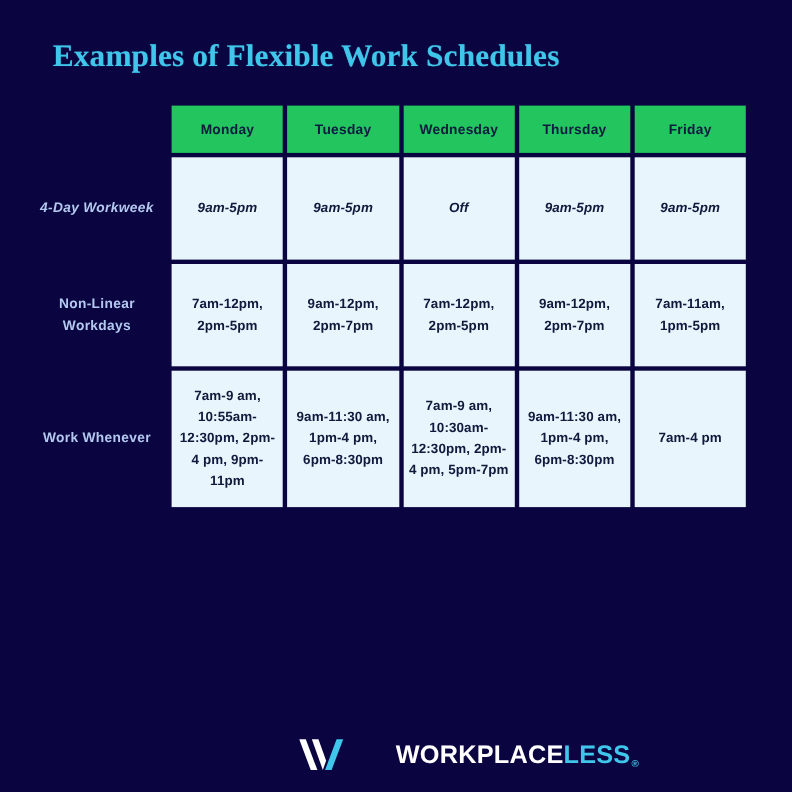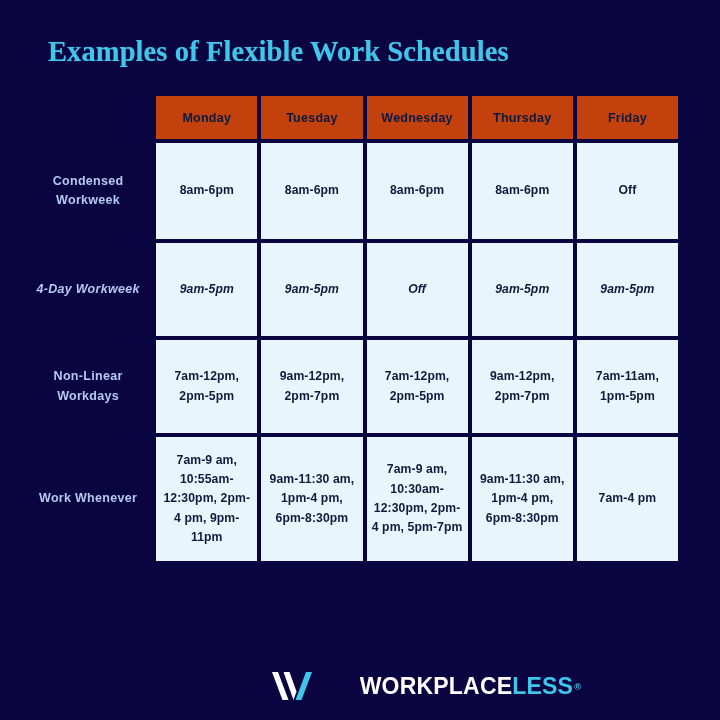--- a/index.html
+++ b/index.html
@@ -49,21 +49,21 @@
     border-collapse: separate;
     border-spacing: 4px 4px;
     width: 662px;
     table-layout: fixed;
   }
 
   table.schedule col.rowlabel-col { width: 128px; }
   table.schedule col.day-col { width: 101px; }
 
   th.daycell {
-    background: #c2410c;
+    background: #22c55e;
     color: #0c1a3f;
     font-size: 12.5px;
     font-weight: bold;
     letter-spacing: 0.25px;
     height: 43px;
     vertical-align: middle;
     text-align: center;
     padding: 1px 1px;
   }
 
@@ -125,21 +125,21 @@
   }
 
   .logo-text {
     font-family: "Liberation Sans", sans-serif;
     font-weight: bold;
     font-size: 23px;
     letter-spacing: 0.2px;
     white-space: nowrap;
     line-height: 1;
     display: flex;
-    align-items: center;
+    align-items: flex-end;
     margin-left: 37px;
   }
 
   .logo-text .wp { color: #ffffff; }
   .logo-text .less { color: #3fc6ea; }
   .logo-text .reg {
     color: #3fc6ea;
     font-size: 9px;
     line-height: 1;
     position: relative;
@@ -169,28 +169,20 @@
           <th class="corner"></th>
           <th class="daycell">Monday</th>
           <th class="daycell">Tuesday</th>
           <th class="daycell">Wednesday</th>
           <th class="daycell">Thursday</th>
           <th class="daycell">Friday</th>
         </tr>
       </thead>
       <tbody>
 
-        <tr class="r-condensed">
-          <td class="rowlabel">Condensed Workweek</td>
-          <td class="datacell">8am-6pm</td>
-          <td class="datacell">8am-6pm</td>
-          <td class="datacell">8am-6pm</td>
-          <td class="datacell">8am-6pm</td>
-          <td class="datacell">Off</td>
-        </tr>
 
         <tr class="r-fourday">
           <td class="rowlabel">4-Day Workweek</td>
           <td class="datacell">9am-5pm</td>
           <td class="datacell">9am-5pm</td>
           <td class="datacell">Off</td>
           <td class="datacell">9am-5pm</td>
           <td class="datacell">9am-5pm</td>
         </tr>
 

